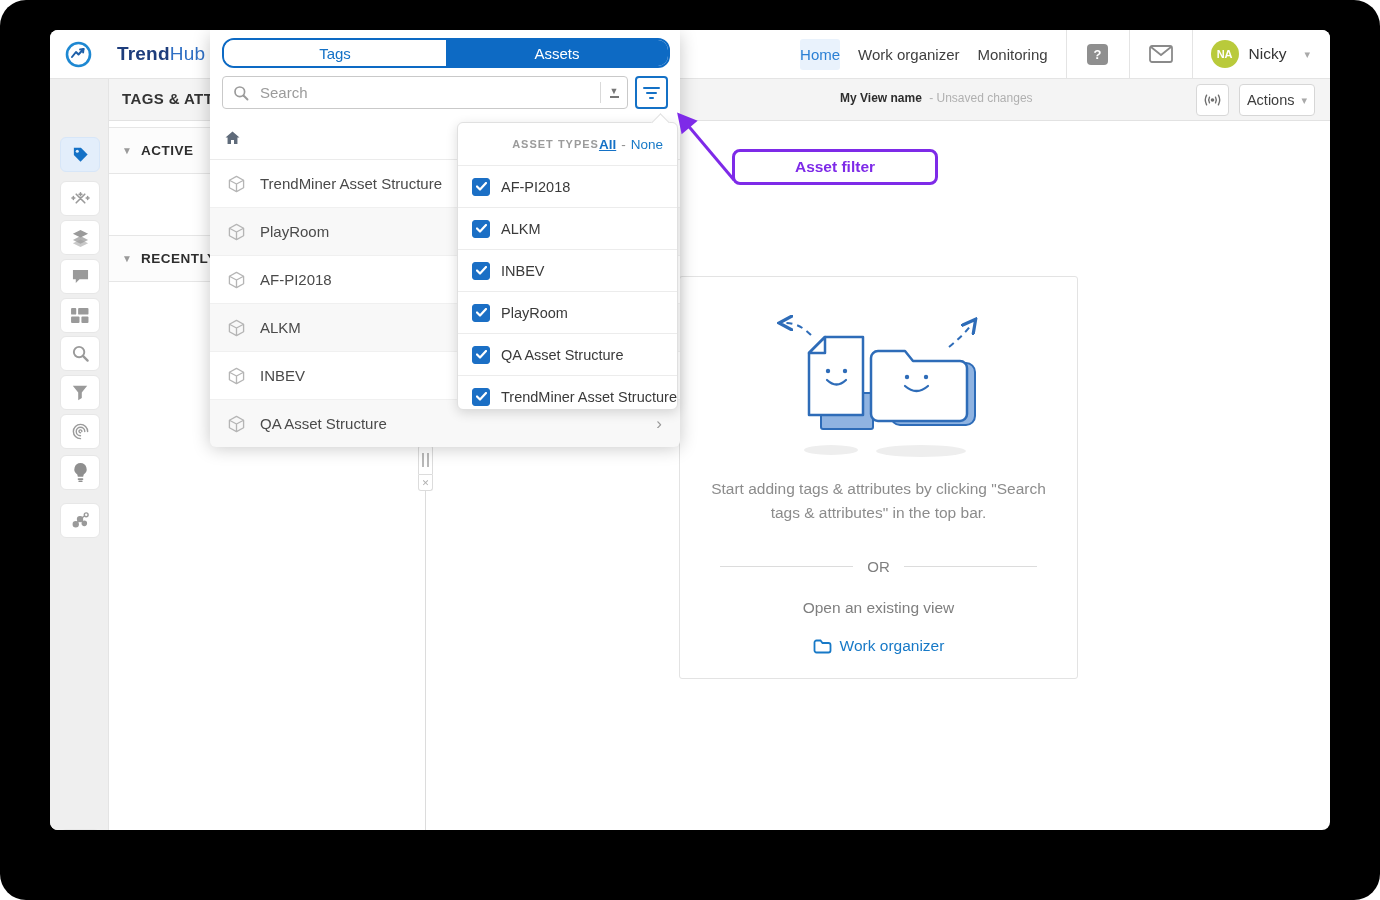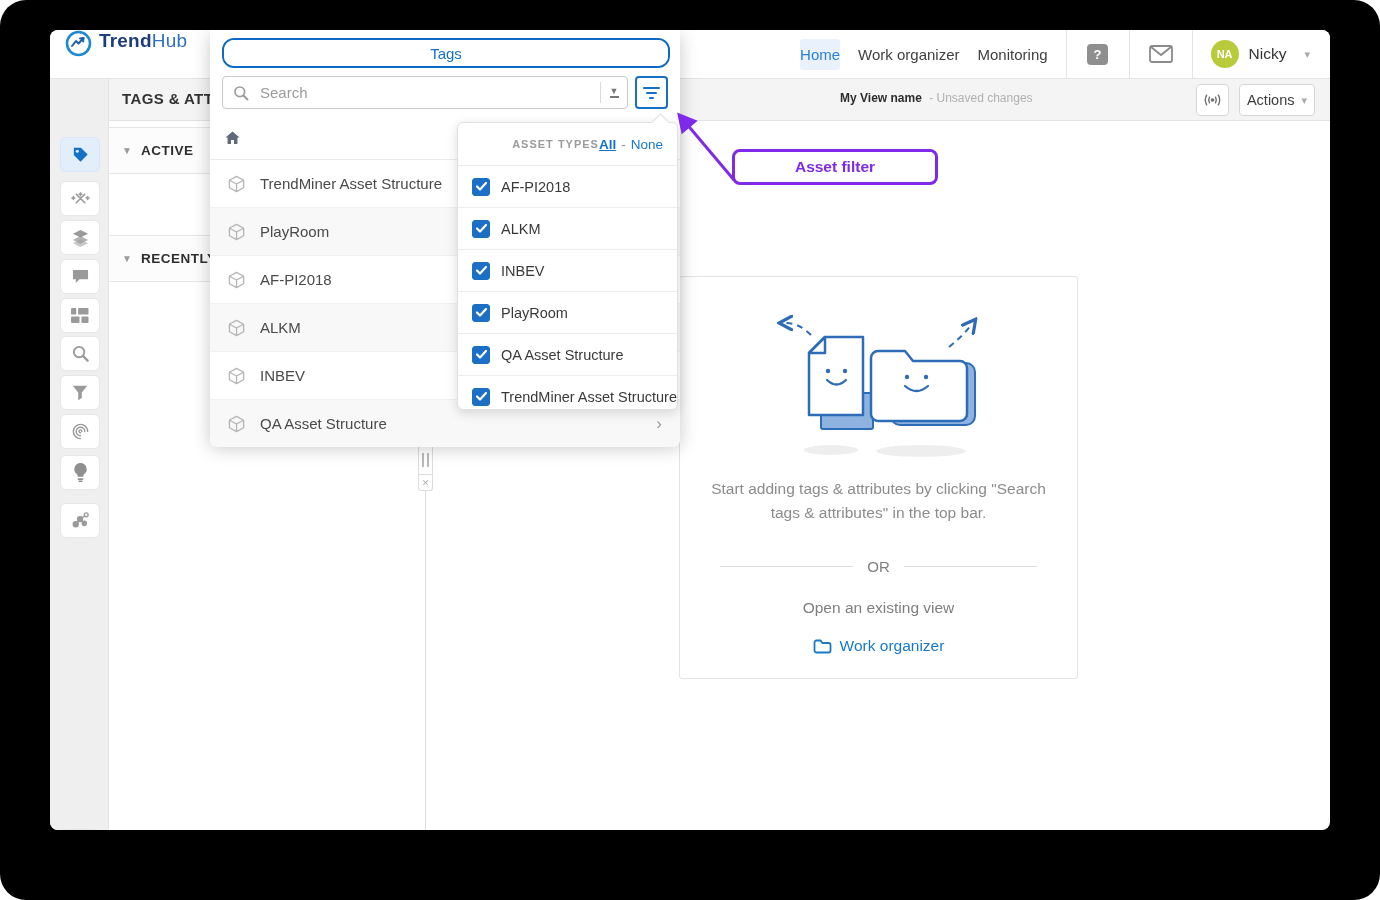--- a/index.html
+++ b/index.html
@@ -1,20 +1,20 @@
 <!DOCTYPE html>
 <html><head>
 <meta charset="utf-8">
 <style>
   html,body{margin:0;padding:0;background:#fff;font-family:"Liberation Sans",sans-serif;}
   .frame{position:relative;width:1380px;height:900px;background:#000;border-radius:26px;overflow:hidden;}
   .window{position:absolute;left:50px;top:30px;width:1280px;height:800px;background:#fff;border-radius:8px;overflow:hidden;}
   
   .navbar{position:absolute;left:0;top:0;width:1280px;height:48px;background:#fff;border-bottom:1px solid #e4e4e4;z-index:10;}
-  .logo{position:absolute;left:15px;top:0;height:48px;display:flex;gap:7px;}
+  .logo{position:absolute;left:15px;top:0;height:48px;display:flex;align-items:center;gap:25px;}
   .logo-text{font-size:19px;letter-spacing:.2px;}
   .logo-text b{color:#1e3d7c;font-weight:700;}
   .logo-text span{color:#2f6fc4;font-weight:400;}
   .logo-caret{color:#b9b9b9;font-size:12px;margin-left:26px;}
   .nav-right{position:absolute;right:0;top:0;height:48px;display:flex;align-items:center;gap:18px;padding-right:20px;}
   .nav-link{font-size:15px;color:#3f3f3f;cursor:pointer;}
   .nav-link.active{background:#e9f2fc;color:#2a7fd4;padding:7px 0;border-radius:3px;}
   .nav-divider{width:1px;height:48px;background:#e4e4e4;}
   .icon-btn{display:flex;align-items:center;justify-content:center;width:26px;height:26px;cursor:pointer;}
   .help-badge{width:21px;height:21px;background:#8f8f8f;border-radius:4px;color:#fff;font-size:13px;font-weight:700;display:flex;align-items:center;justify-content:center;}
@@ -282,20 +282,21 @@
       <svg width="19" height="15" viewBox="0 0 19 15">
         <path d="M1.5 3.5 a2 2 0 0 1 2 -2 h4 l2 2.5 h6 a2 2 0 0 1 2 2 v5.5 a2 2 0 0 1 -2 2 h-12 a2 2 0 0 1 -2 -2 z" fill="none" stroke="#1779c7" stroke-width="1.8"></path>
       </svg>
       <span>Work organizer</span>
     </span></div>
   </div>
 
   <div class="popup">
     <div class="tab-group">
       <div class="tab inactive">Tags</div>
+      <div class="tab active">Assets</div>
     </div>
     <div class="search-row">
       <div class="search-box">
         <svg class="search-glass" width="16" height="16" viewBox="0 0 16 16">
           <circle cx="6.8" cy="6.8" r="4.8" fill="none" stroke="#9b9b9b" stroke-width="1.7"></circle>
           <path d="M10.5 10.5 L14.5 14.5" stroke="#9b9b9b" stroke-width="1.9" stroke-linecap="round"></path>
         </svg>
         <input type="text" placeholder="Search" style="">
         <span class="search-dd">▼<i></i></span>
       </div>

